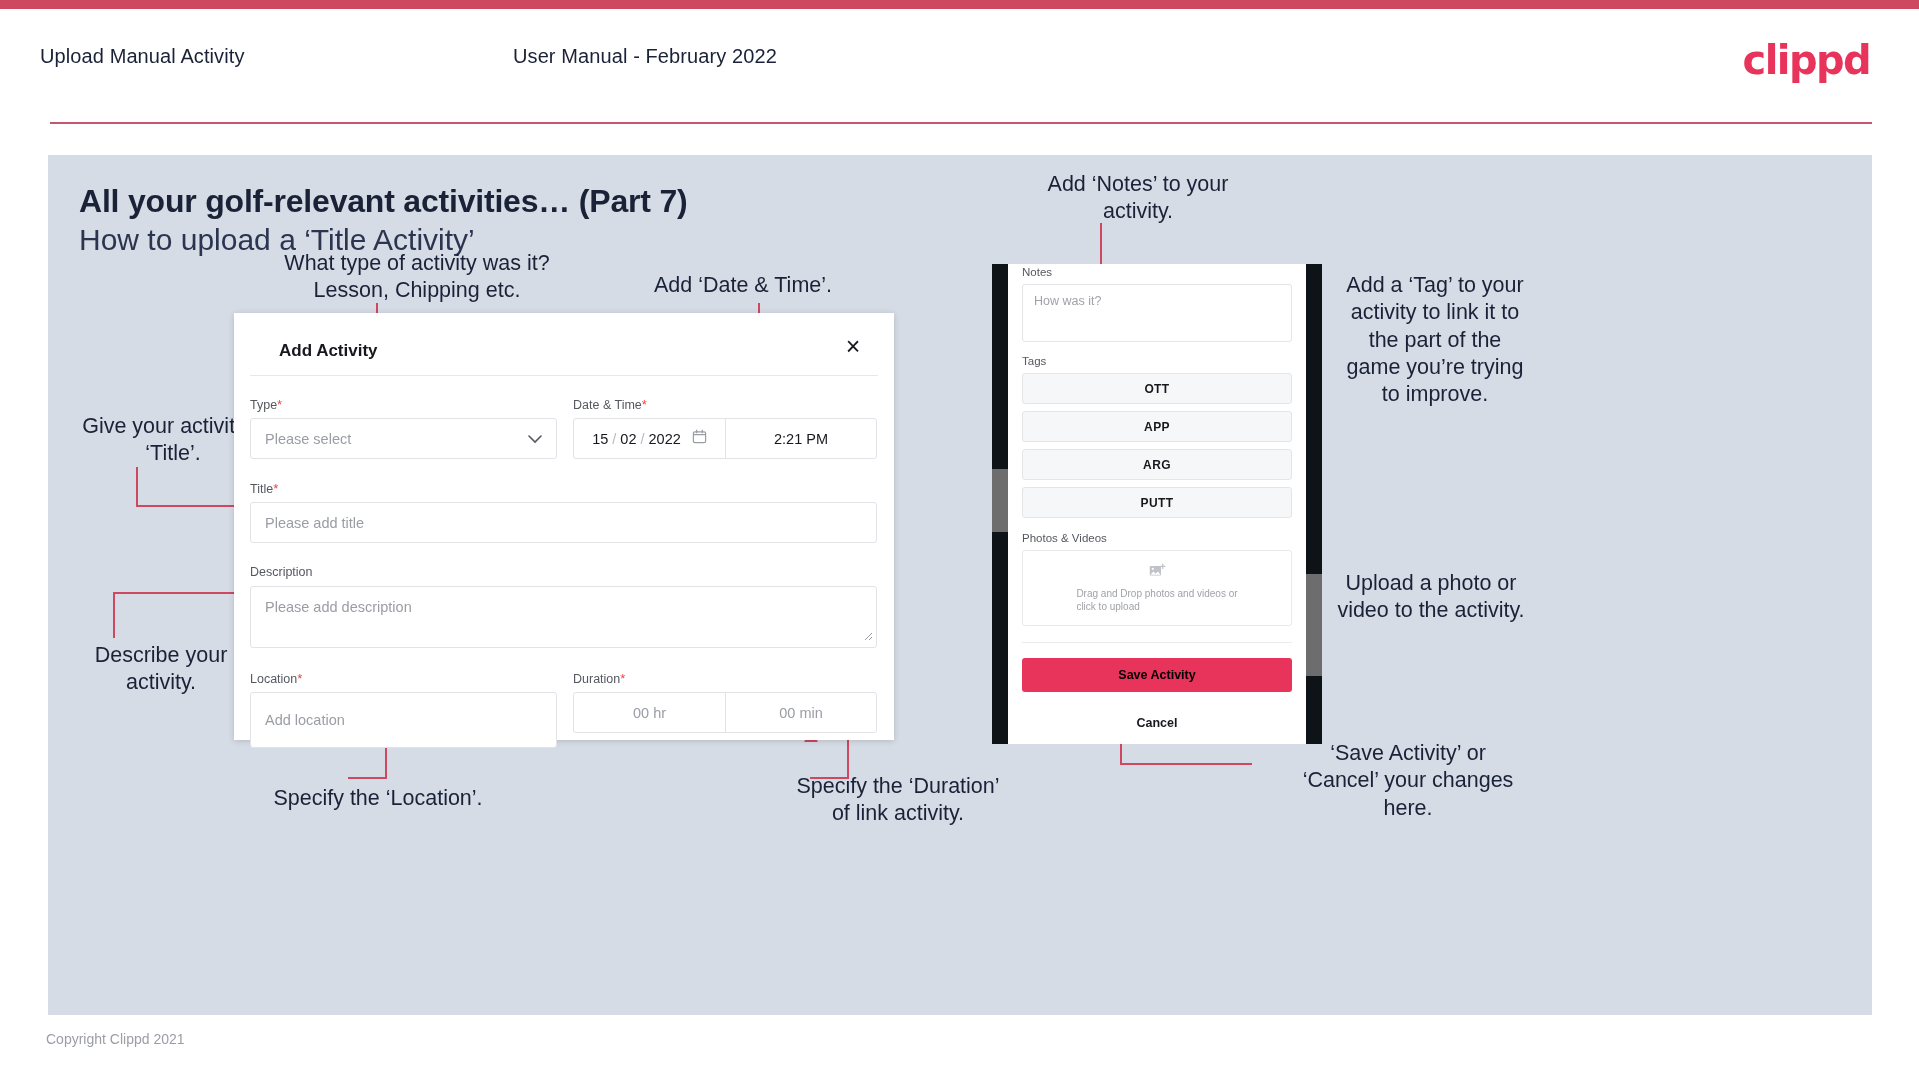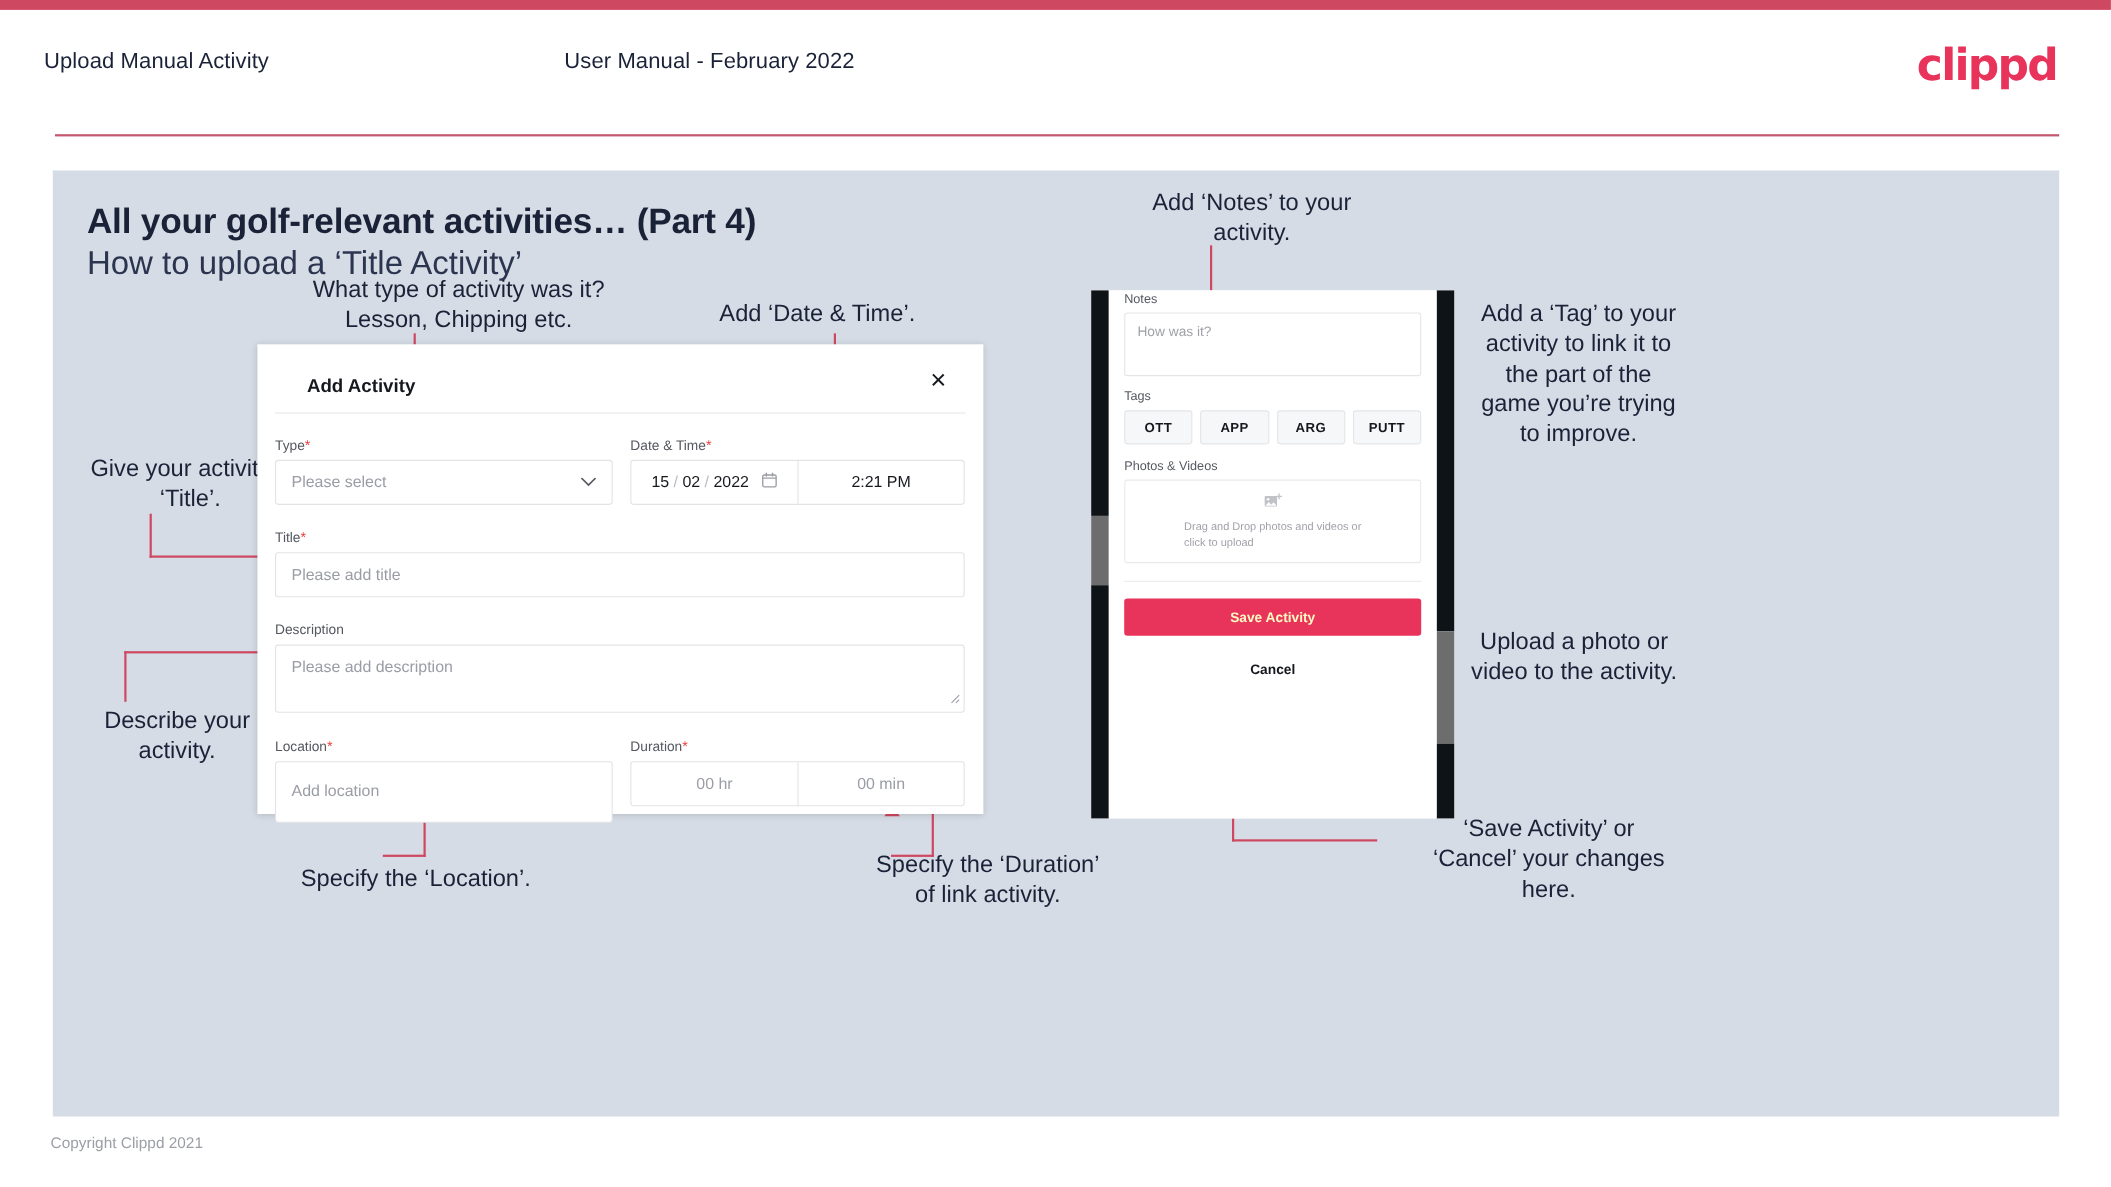--- a/index.html
+++ b/index.html
@@ -61,50 +61,50 @@
   .phone { position:absolute; left:992px; top:264px; width:330px; height:480px; }
   .phone-body { position:absolute; left:0; top:0; width:330px; height:480px; background:#fff; }
   .bezel { position:absolute; width:16px; background:#0e1317; }
   .bezel-btn { position:absolute; width:16px; background:#6d6d6d; }
 
   .p-screen { position:absolute; left:16px; top:0; width:298px; height:480px; background:#fff;
               padding:2px 14px 0 14px; }
   .p-lbl { font-size:11.5px; color:#55585f; margin-bottom:6px; }
   .p-notes { width:270px; height:58px; border:1px solid #e4e5e8; border-radius:3px;
              font-size:12.5px; color:#a0a2a8; padding:9px 11px; }
-  .tag-grid { display:grid; grid-template-columns:1fr 1fr 1fr 1fr; gap:7px; width:270px; }
+  .tag-grid { display:grid; grid-template-columns:1fr; gap:7px; width:270px; }
   .tag { height:31px; border:1px solid #e4e5e8; background:#f6f7f8; border-radius:3px;
          display:flex; align-items:center; justify-content:center;
          font-size:12px; font-weight:700; color:#16181d; letter-spacing:.4px; }
   .dropzone { width:270px; height:76px; border:1px solid #e9eaec; border-radius:3px;
               display:flex; flex-direction:column; align-items:center; justify-content:center; gap:5px; }
   .dz-txt { font-size:10px; color:#a0a2a8; text-align:left; line-height:1.35; }
   .p-rule { width:270px; height:1px; background:#ececee; }
-  .save-btn { width:270px; height:34px; background:#e8335a; border-radius:3px; color:#fef9c3;
+  .save-btn { width:270px; height:34px; background:#e8335a; border-radius:3px; color:#000000;
               font-size:12.5px; font-weight:700; display:flex; align-items:center; justify-content:center; }
   .cancel-btn { width:270px; height:28px; display:flex; align-items:center; justify-content:center;
                 font-size:12.5px; font-weight:700; color:#16181d; }
 
   .footer { position:absolute; left:46px; top:1031px; font-size:14px; color:#9b9ea5; }
 </style>
 </head>
 <body>
 
 <div id="root">
 
   <div class="topbar"></div>
 
   <div class="hdr-title">Upload Manual Activity</div>
   <div class="hdr-sub">User Manual - February 2022</div>
   <div class="logo">clippd</div>
   <div class="hdr-rule"></div>
 
   <div class="slide">
 
-    <div class="slide-h1">All your golf-relevant activities… (Part 4)</div>
+    <div class="slide-h1">All your golf-relevant activities… (Part 7)</div>
     <div class="slide-h2">How to upload a ‘Title Activity’</div>
 
     <div class="note c" style="left:224px; top:95px; width:290px; white-space:pre-line;">What type of activity was it?
 Lesson, Chipping etc.</div>
 
     <div class="note c" style="left:570px; top:117px; width:250px; white-space:pre-line;">Add ‘Date &amp; Time’.</div>
 
     <div class="note c" style="left:0px; top:258px; width:250px; white-space:pre-line;">Give your activity a
 ‘Title’.</div>
 

